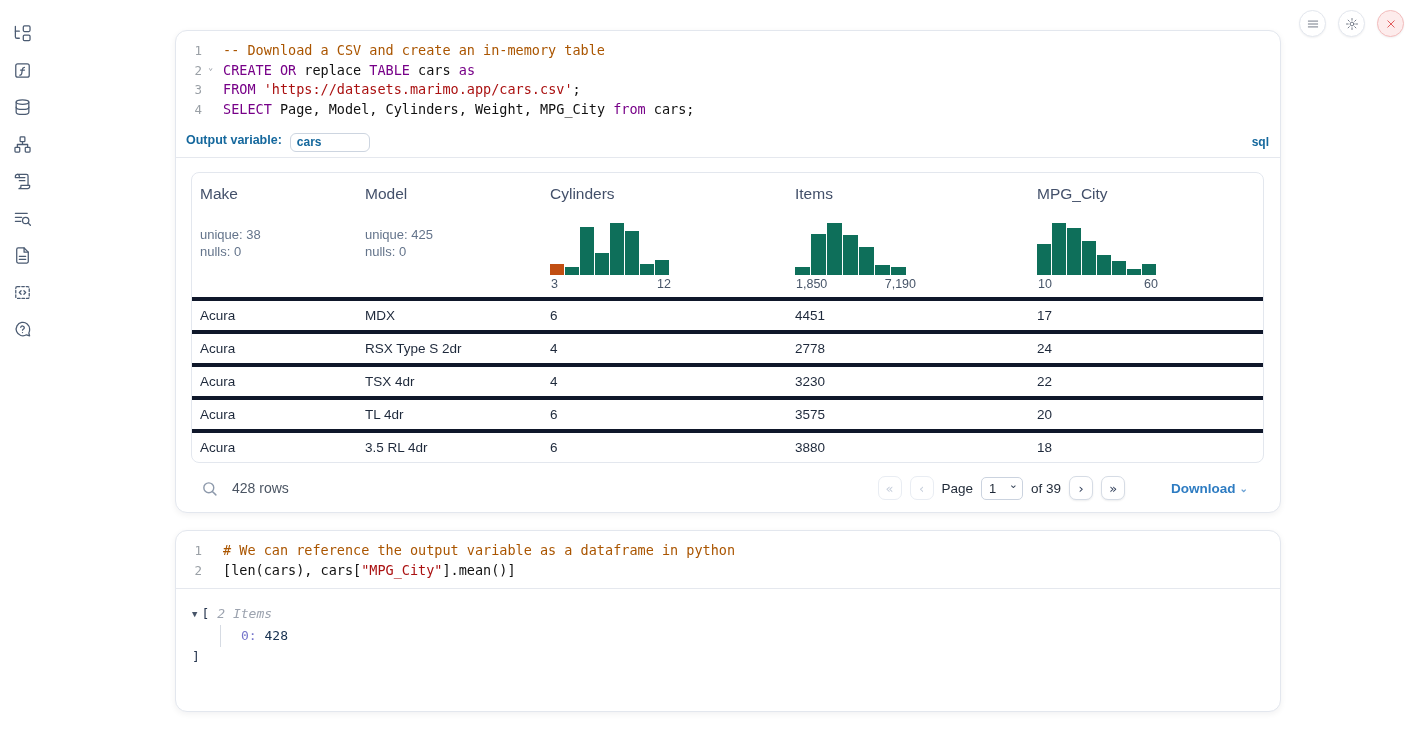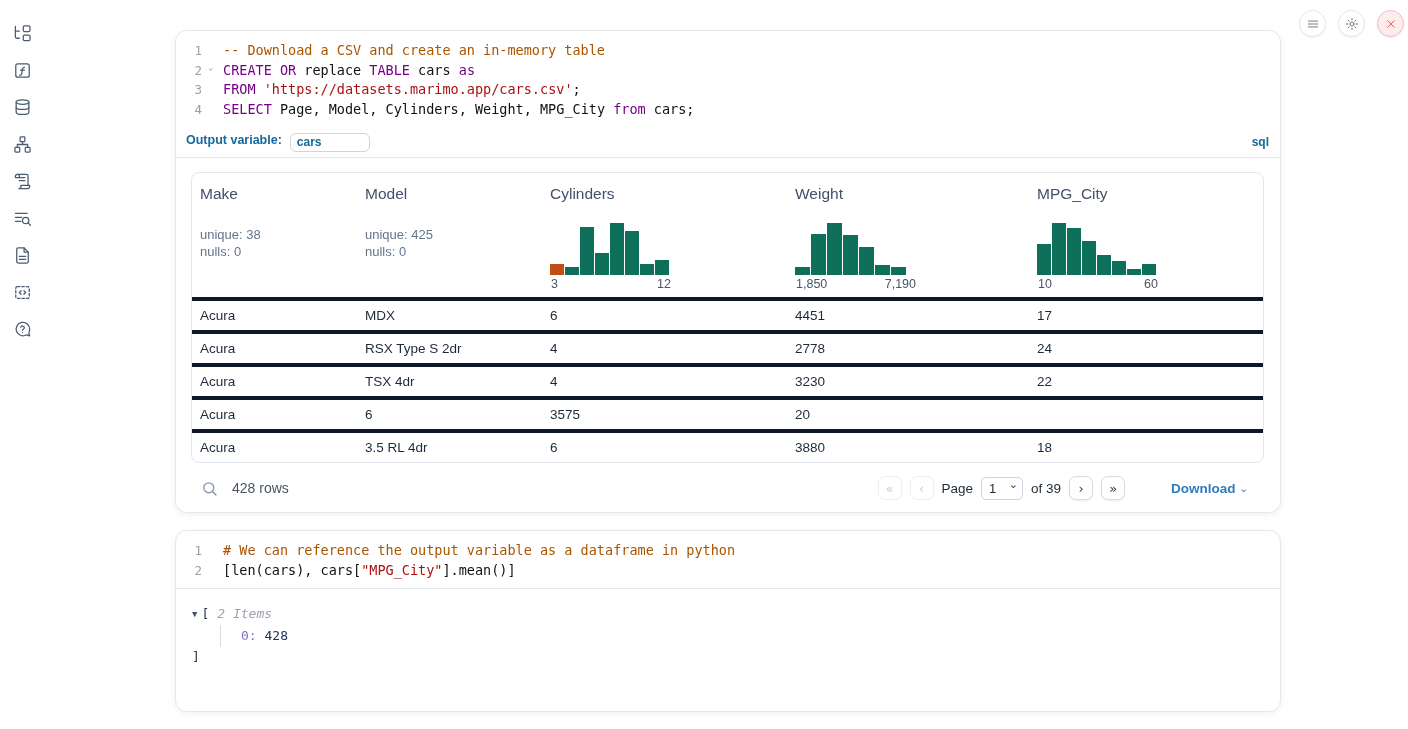--- a/index.html
+++ b/index.html
@@ -221,21 +221,21 @@
                 <span class="bar" style="width: 14px; height: 11px; background: rgb(14, 111, 90);"></span>
                 <span class="bar" style="width: 14px; height: 15px; background: rgb(14, 111, 90);"></span>
               </div>
               <div class="hist-labels">
                 <span>3</span>
                 <span>12</span>
               </div>
             </div>
           </div>
           <div class="th">
-            <div class="th-title">Weight</div>
+            <div class="th-title">Items</div>
             <div class="hist-wrap">
               <div class="hist">
                 <span class="bar" style="width: 15px; height: 8px; background: rgb(14, 111, 90);"></span>
                 <span class="bar" style="width: 15px; height: 41px; background: rgb(14, 111, 90);"></span>
                 <span class="bar" style="width: 15px; height: 52px; background: rgb(14, 111, 90);"></span>
                 <span class="bar" style="width: 15px; height: 40px; background: rgb(14, 111, 90);"></span>
                 <span class="bar" style="width: 15px; height: 28px; background: rgb(14, 111, 90);"></span>
                 <span class="bar" style="width: 15px; height: 10px; background: rgb(14, 111, 90);"></span>
                 <span class="bar" style="width: 15px; height: 8px; background: rgb(14, 111, 90);"></span>
               </div>
@@ -282,20 +282,21 @@
           </div>
           <div class="trow tgrid">
             <div class="td">Acura</div>
             <div class="td">TSX 4dr</div>
             <div class="td">4</div>
             <div class="td">3230</div>
             <div class="td">22</div>
           </div>
           <div class="trow tgrid">
             <div class="td">Acura</div>
+            <div class="td">TL 4dr</div>
             <div class="td">6</div>
             <div class="td">3575</div>
             <div class="td">20</div>
           </div>
           <div class="trow tgrid">
             <div class="td">Acura</div>
             <div class="td">3.5 RL 4dr</div>
             <div class="td">6</div>
             <div class="td">3880</div>
             <div class="td">18</div>

